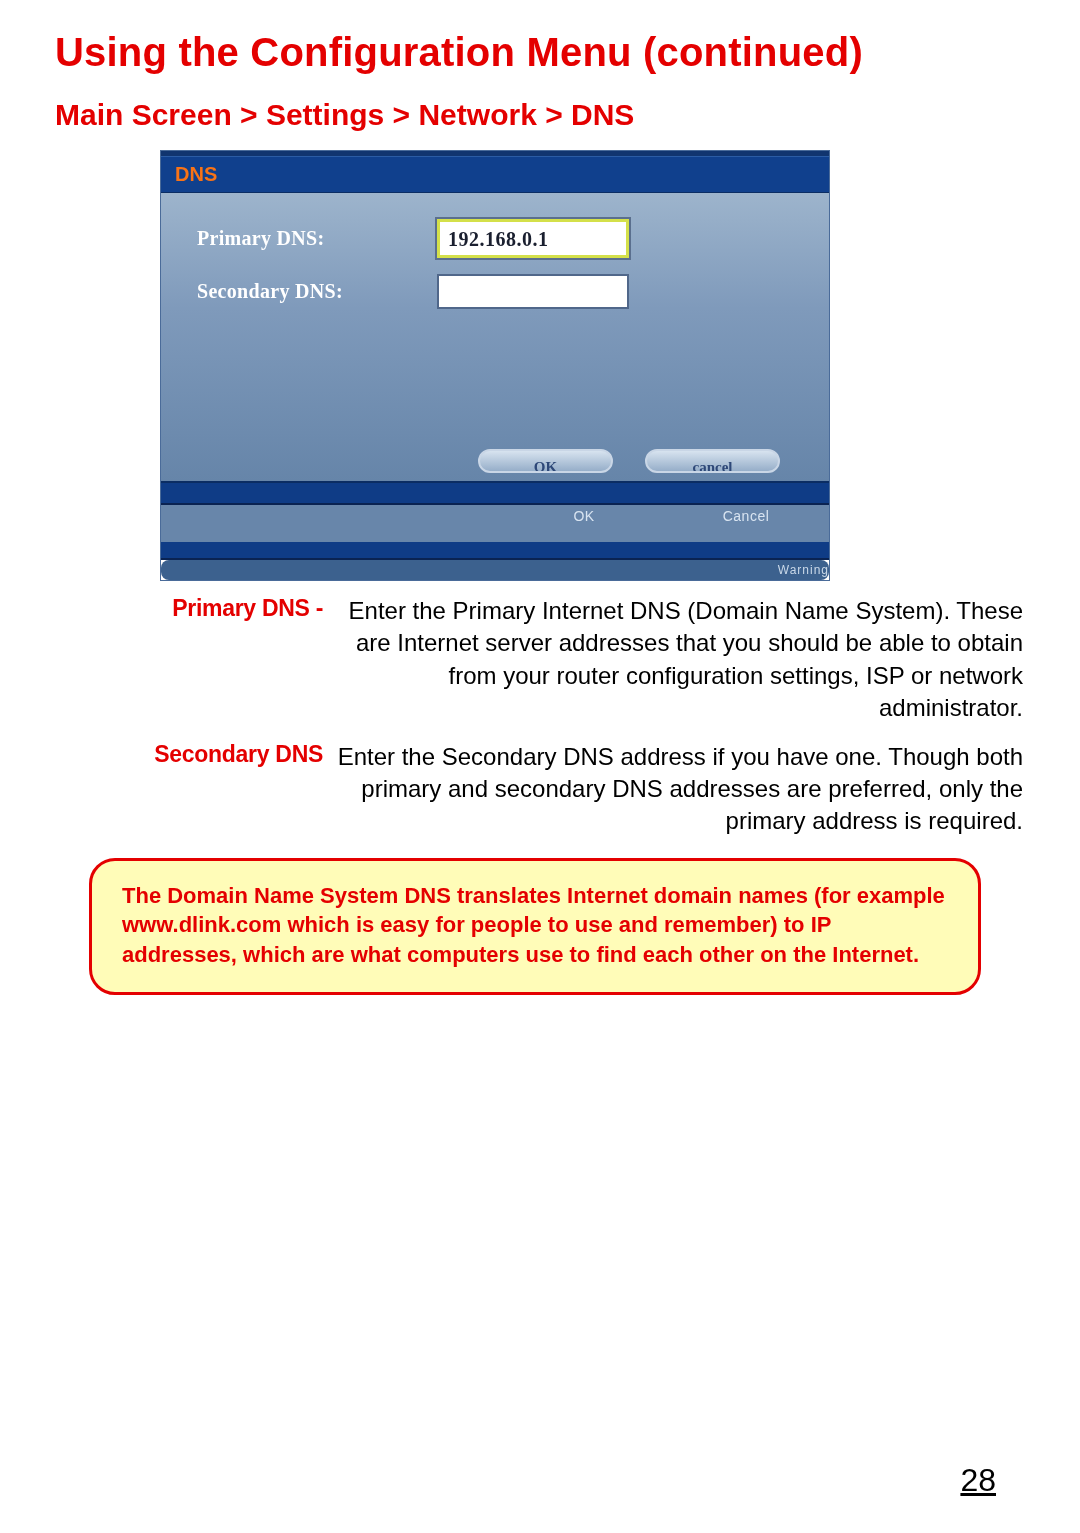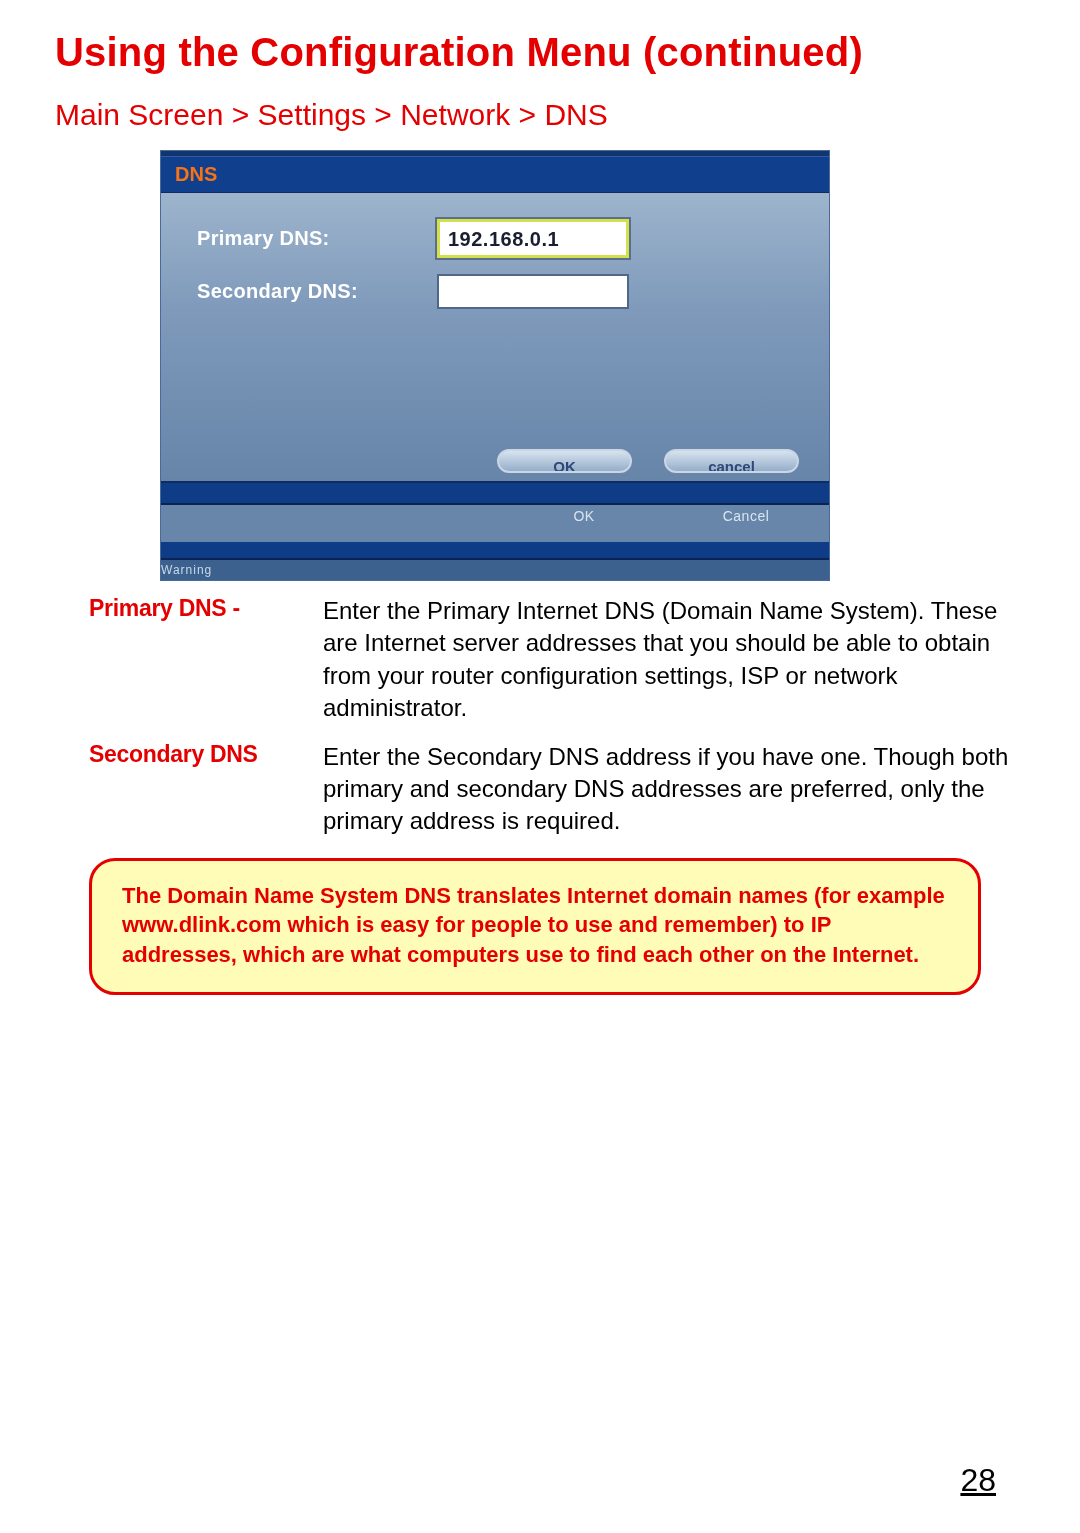--- a/index.html
+++ b/index.html
@@ -14,21 +14,21 @@
   .page-title {
     color: #e40000;
     font-size: 40px;
     font-weight: bold;
     margin-bottom: 23px;
     letter-spacing: 0.2px;
   }
   .breadcrumb {
     color: #e40000;
     font-size: 30px;
-    font-weight: normal;
+    font-weight: bold;
     margin-bottom: 18px;
   }
   .screenshot-wrap {
     margin-left: 105px;
     margin-bottom: 14px;
   }
   .screenshot {
     width: 670px;
     border: 1px solid #4a6b99;
     display: block;
@@ -42,22 +42,23 @@
     color: #f97316;
     font-weight: bold;
     font-size: 20px;
     padding: 6px 14px;
     border-top: 1px solid #2b5ca4;
     border-bottom: 1px solid #0b2d63;
   }
   .ss-panel {
     background: #6b88aa;
     background: linear-gradient(#9db4cc 0%, #7f9abb 40%, #6685a9 100%);
-    padding: 26px 8px 8px 36px;
+    padding: 26px 27px 8px 36px;
     border-bottom: 2px solid #0b2d63;
+    font-family: Liberation Serif, serif;
   }
   .ss-row {
     display: flex;
     align-items: center;
     margin-bottom: 16px;
   }
   .ss-label {
     color: #fff;
     font-weight: bold;
     font-size: 20px;
@@ -125,31 +126,33 @@
   }
   .ss-footbar {
     background: #0f3c86;
     height: 18px;
     border-bottom: 2px solid #0a2352;
   }
   .ss-warn {
     background: #3c618e;
     color: #c9d8e8;
     font-size: 12px;
-    text-align: left;
+    text-align: right;
     padding: 3px 0;
     letter-spacing: 1px;
+    border-radius: 8px;
   }
   .desc-table {
     margin-top: 4px;
     margin-left: 34px;
   }
   .desc-row {
     display: flex;
     margin-bottom: 16px;
+    text-align: right;
   }
   .desc-label {
     color: #e40000;
     font-weight: bold;
     font-size: 23px;
     width: 234px;
     flex-shrink: 0;
     letter-spacing: -0.3px;
   }
   .desc-text {

